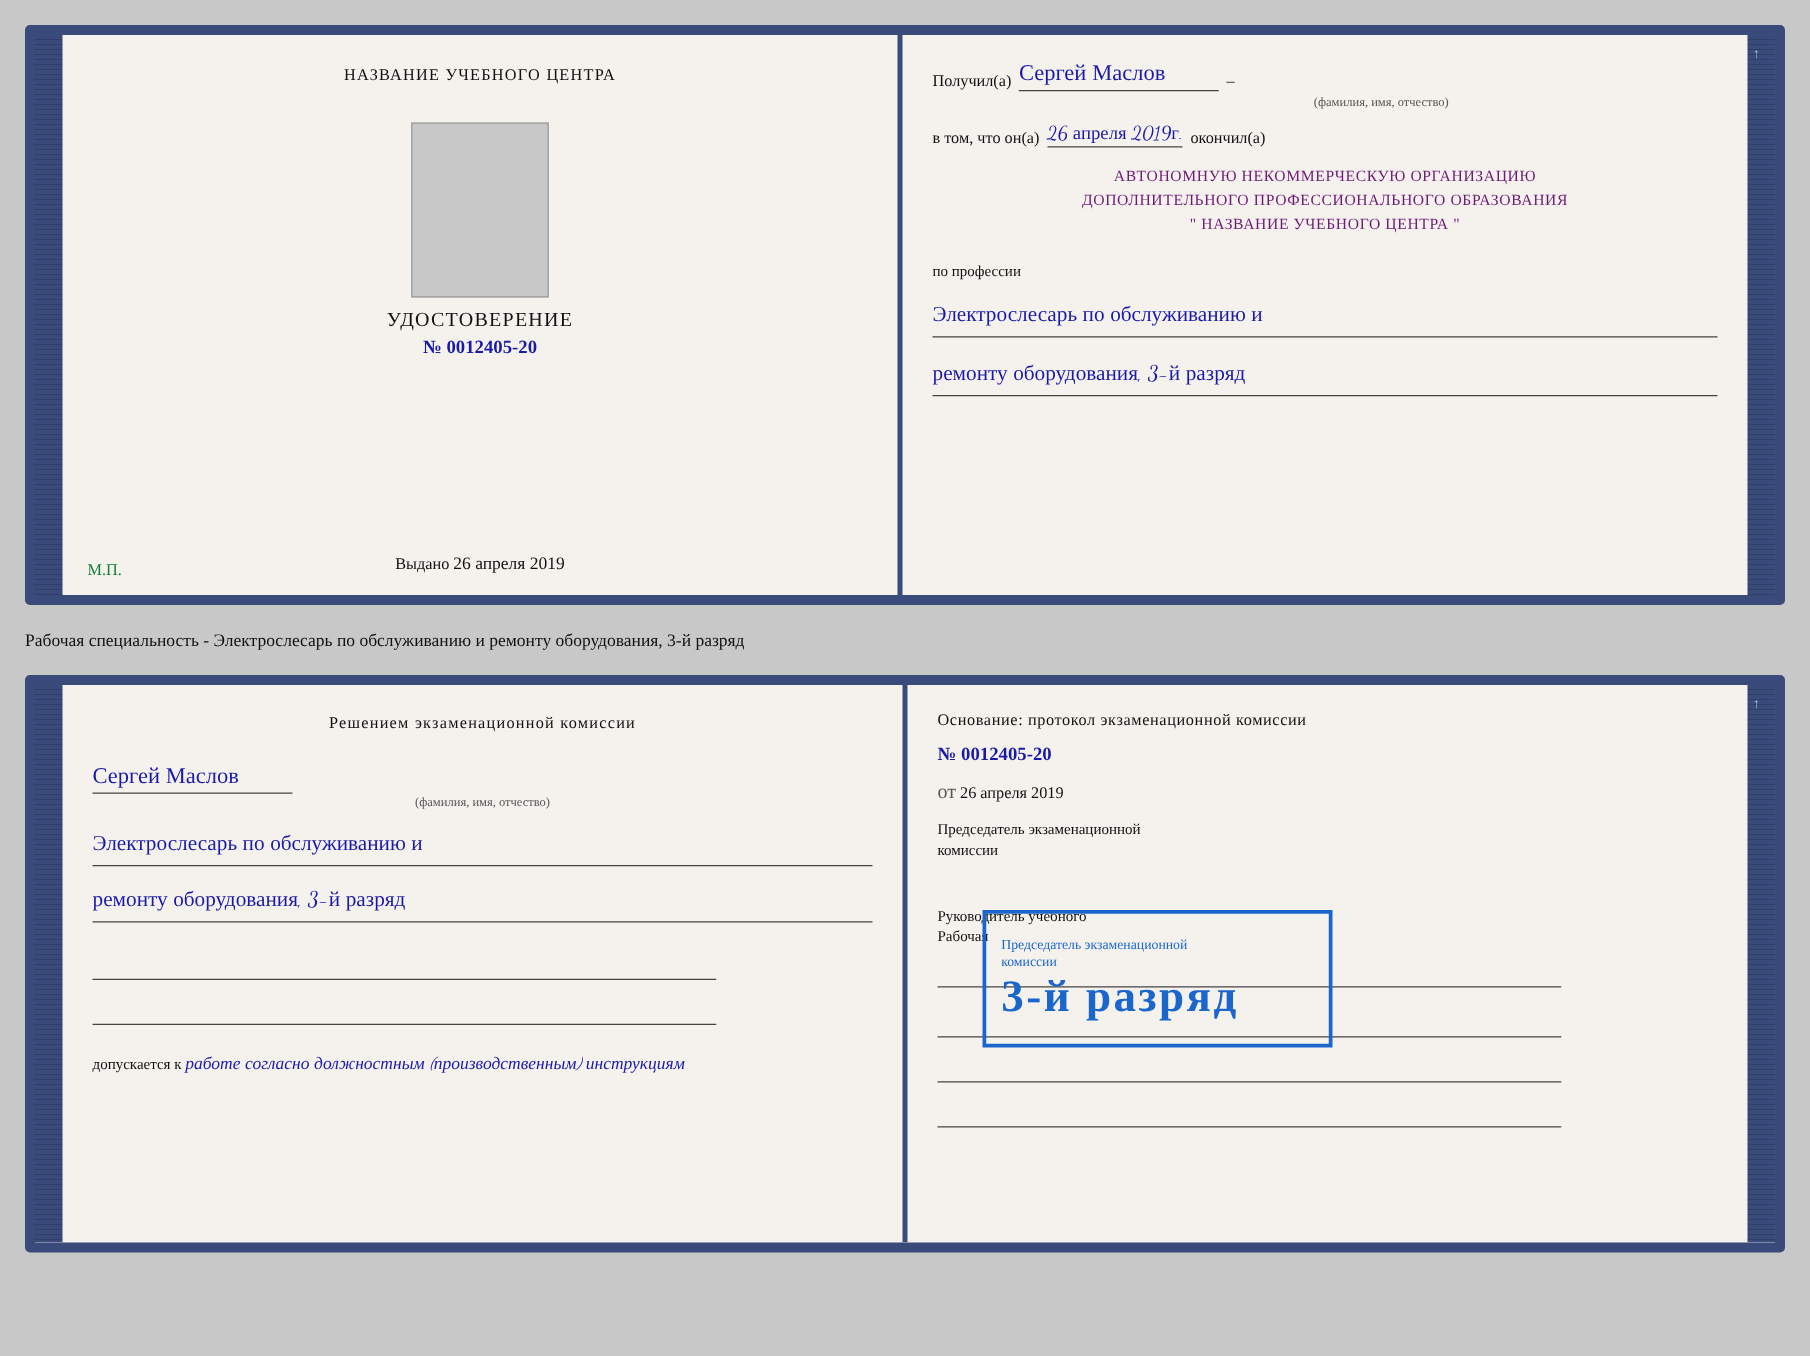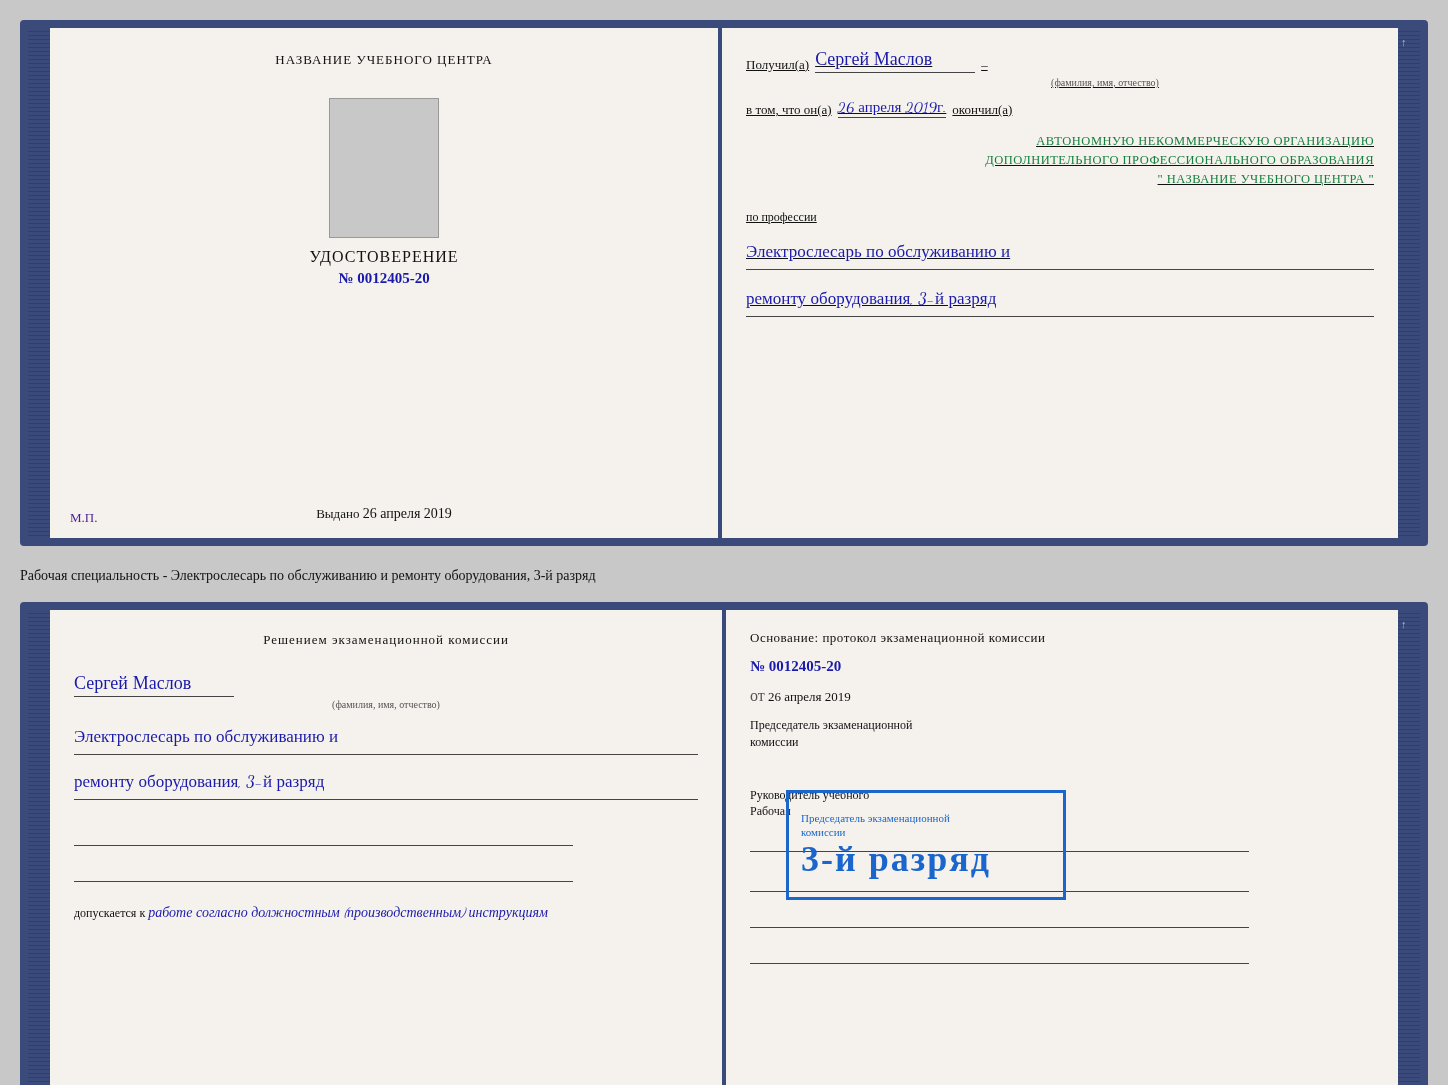--- a/index.html
+++ b/index.html
@@ -34,21 +34,21 @@
     }
 
     .doc-divider {
       width: 4px;
       background: #3a4a7a;
       flex-shrink: 0;
     }
 
     
     .top-doc {
-      height: 526px;
+      height: 464px;
     }
 
     
     .top-left {
       display: flex;
       flex-direction: column;
       align-items: center;
       justify-content: space-between;
       padding: 24px 20px 16px 20px;
     }
@@ -102,33 +102,32 @@
     .vydano-date {
       font-size: 14px;
       color: #111;
     }
 
     .mp-label {
       position: absolute;
       bottom: 12px;
       left: 20px;
       font-size: 13px;
-      color: #4c1d95;
+      color: #15803d;
       margin-top: 36px;
     }
 
     
     .top-right {
       display: flex;
       flex-direction: column;
       gap: 10px;
       font-size: 13px;
       color: #111;
       padding: 20px 24px;
-      text-decoration: underline;
     }
 
     .poluchil-line {
       display: flex;
       align-items: flex-end;
       gap: 6px;
       font-size: 13px;
     }
 
     .handwritten {
@@ -160,25 +159,25 @@
       font-family: 'Dancing Script', cursive;
       font-size: 15px;
       color: #1a1aaa;
       border-bottom: 1px solid #444;
       padding-bottom: 1px;
       display: inline-block;
     }
 
     .org-text {
       font-size: 12.5px;
-      text-align: right;
+      text-align: center;
       text-transform: uppercase;
       letter-spacing: 0.5px;
       line-height: 1.5;
-      color: #15803d;
+      color: #701a75;
       margin: 4px 0;
     }
 
     .profesia-label {
       font-size: 12px;
       color: #111;
       margin-top: 8px;
     }
 
     .profesia-handwritten {
@@ -203,21 +202,21 @@
     
     .between-text {
       font-size: 14px;
       color: #111;
       padding: 4px 0 0 0;
       font-family: Liberation Serif, serif;
     }
 
     
     .bottom-doc {
-      height: 518px;
+      height: 462px;
     }
 
     .bottom-left {
       display: flex;
       flex-direction: column;
       padding: 20px 24px;
       gap: 10px;
     }
 
     .resheniye-title {

